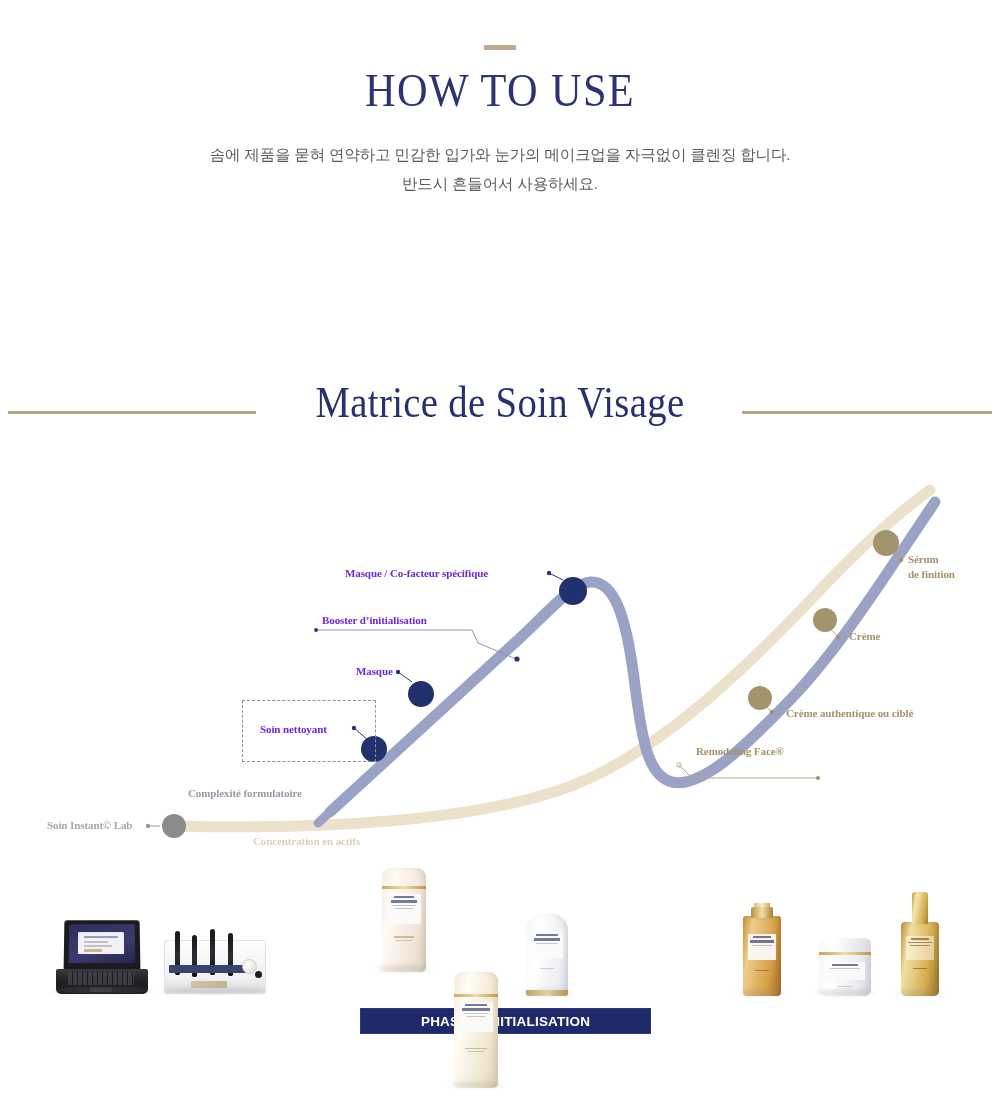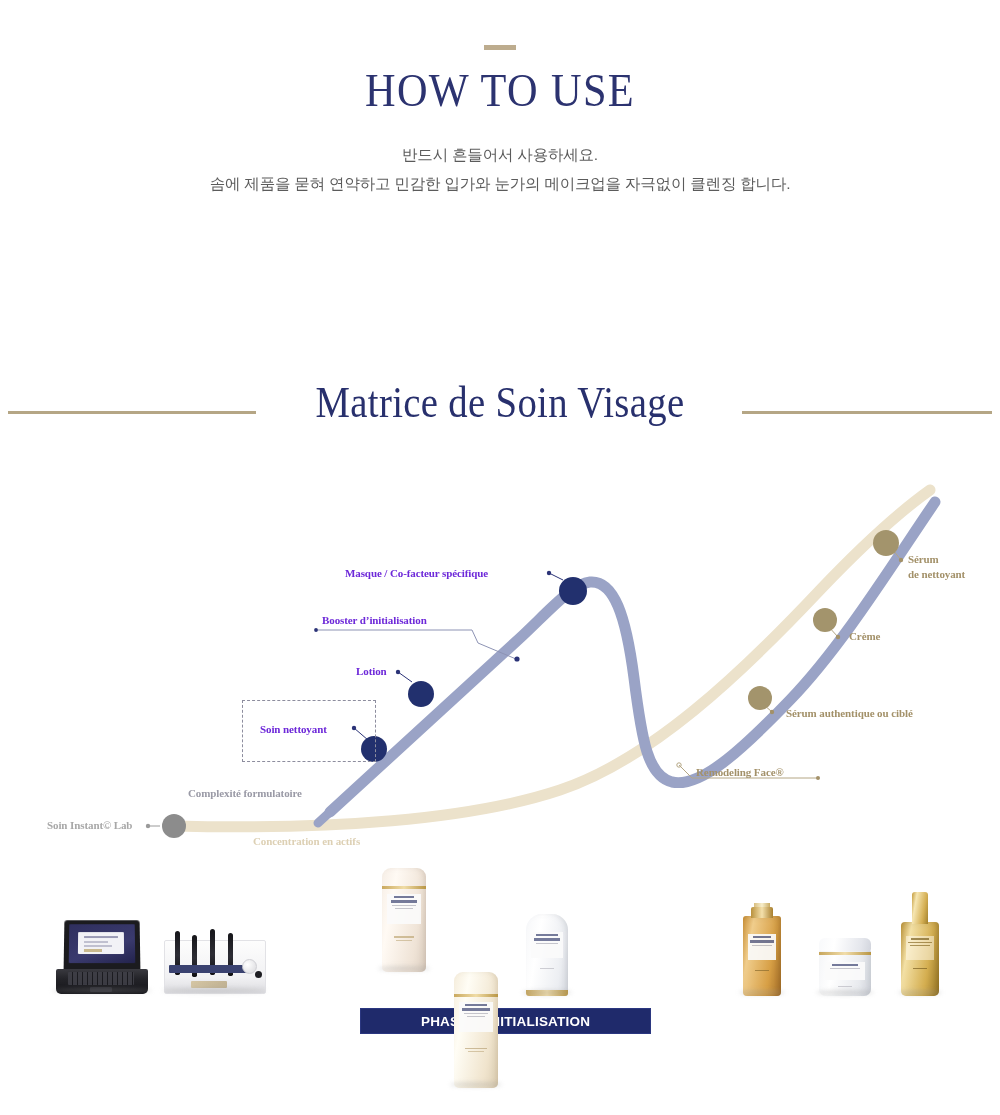--- a/index.html
+++ b/index.html
@@ -125,21 +125,21 @@
   #label-masque      { left: 345px; top: 106px; }
   #label-booster     { left: 322px; top: 153px; }
   #label-lotion      { left: 356px; top: 204px; }
   #label-soin-nett   { left: 260px; top: 262px; }
   #label-complexite  { left: 188px; top: 326px; color:#9a9aa6; font-weight:bold;}
   #label-skinlab     { left: 47px;  top: 358px; }
   #label-concentration { left: 241px; top: 374px; }
   #label-serum-fin   { left: 908px; top: 92px;  color:#a39169; }
   #label-creme       { left: 849px; top: 169px; }
   #label-serum-auth  { left: 786px; top: 246px; }
-  #label-remodeling  { left: 696px; top: 305px; }
+  #label-remodeling  { left: 696px; top: 284px; }
 
   #soin-dashed-box {
     position: absolute;
     left: 242px;
     top: 240px;
     width: 134px;
     height: 62px;
     border: 1px dashed #8d8d9e;
     box-sizing: border-box;
   }
@@ -338,22 +338,22 @@
     background: linear-gradient(100deg,#c39b3c 0%,#f6e6b2 25%,#d5b055 70%,#a2802c 100%);
   }
 </style>
 </head>
 <body>
 
 <div id="header-section">
   <div id="header-rule"></div>
   <div id="how-to-use-title">HOW TO USE</div>
   <div id="how-to-use-desc">
+    <span>솜에 제품을 묻혀 연약하고 민감한 입가와 눈가의 메이크업을 자극없이 클렌징 합니다.</span>
     <span>반드시 흔들어서 사용하세요.</span>
-    <span>솜에 제품을 묻혀 연약하고 민감한 입가와 눈가의 메이크업을 자극없이 클렌징 합니다.</span>
   </div>
 </div>
 
 <div id="matrice-title-band">
   <div class="title-rule" id="matrice-rule-left"></div>
   <div class="title-rule" id="matrice-rule-right"></div>
   <div id="matrice-title">Matrice de Soin Visage</div>
 </div>
 
 <div id="matrix-diagram">
@@ -402,31 +402,31 @@
     <circle cx="573" cy="131" r="14" fill="#22306e"></circle>
     <circle cx="760" cy="238" r="12" fill="#a3946c"></circle>
     <circle cx="825" cy="160" r="12" fill="#a3946c"></circle>
     <circle cx="886" cy="83" r="13" fill="#a3946c"></circle>
   </svg>
 
   <div id="soin-dashed-box"></div>
 
   <div class="dlabel navy" id="label-masque">Masque / Co-facteur spécifique</div>
   <div class="dlabel navy" id="label-booster">Booster d’initialisation</div>
-  <div class="dlabel navy" id="label-lotion">Lotion</div>
+  <div class="dlabel navy" id="label-lotion">Masque</div>
   <div class="dlabel navy" id="label-soin-nett">Soin nettoyant</div>
   <div class="dlabel greyb" id="label-complexite">Complexité formulatoire</div>
   <div class="dlabel grey" id="label-skinlab">Soin Instant© Lab</div>
   <div class="dlabel creme" id="label-concentration">Concentration en actifs</div>
   <div class="dlabel gold" id="label-serum-fin">
     <span>Sérum</span><br>
-    <span>de nettoyant</span>
+    <span>de finition</span>
   </div>
   <div class="dlabel gold" id="label-creme">Crème</div>
-  <div class="dlabel gold" id="label-serum-auth">Sérum authentique ou ciblé</div>
+  <div class="dlabel gold" id="label-serum-auth">Crème authentique ou ciblé</div>
   <div class="dlabel gold" id="label-remodeling">Remodeling Face®</div>
 </div>
 
 <div id="phases-section">
 
   <div class="phase-block" id="phase-block-0">
     <div class="phase-products">
 
       <div class="prod" id="laptop">
         <div id="laptop-screen">

